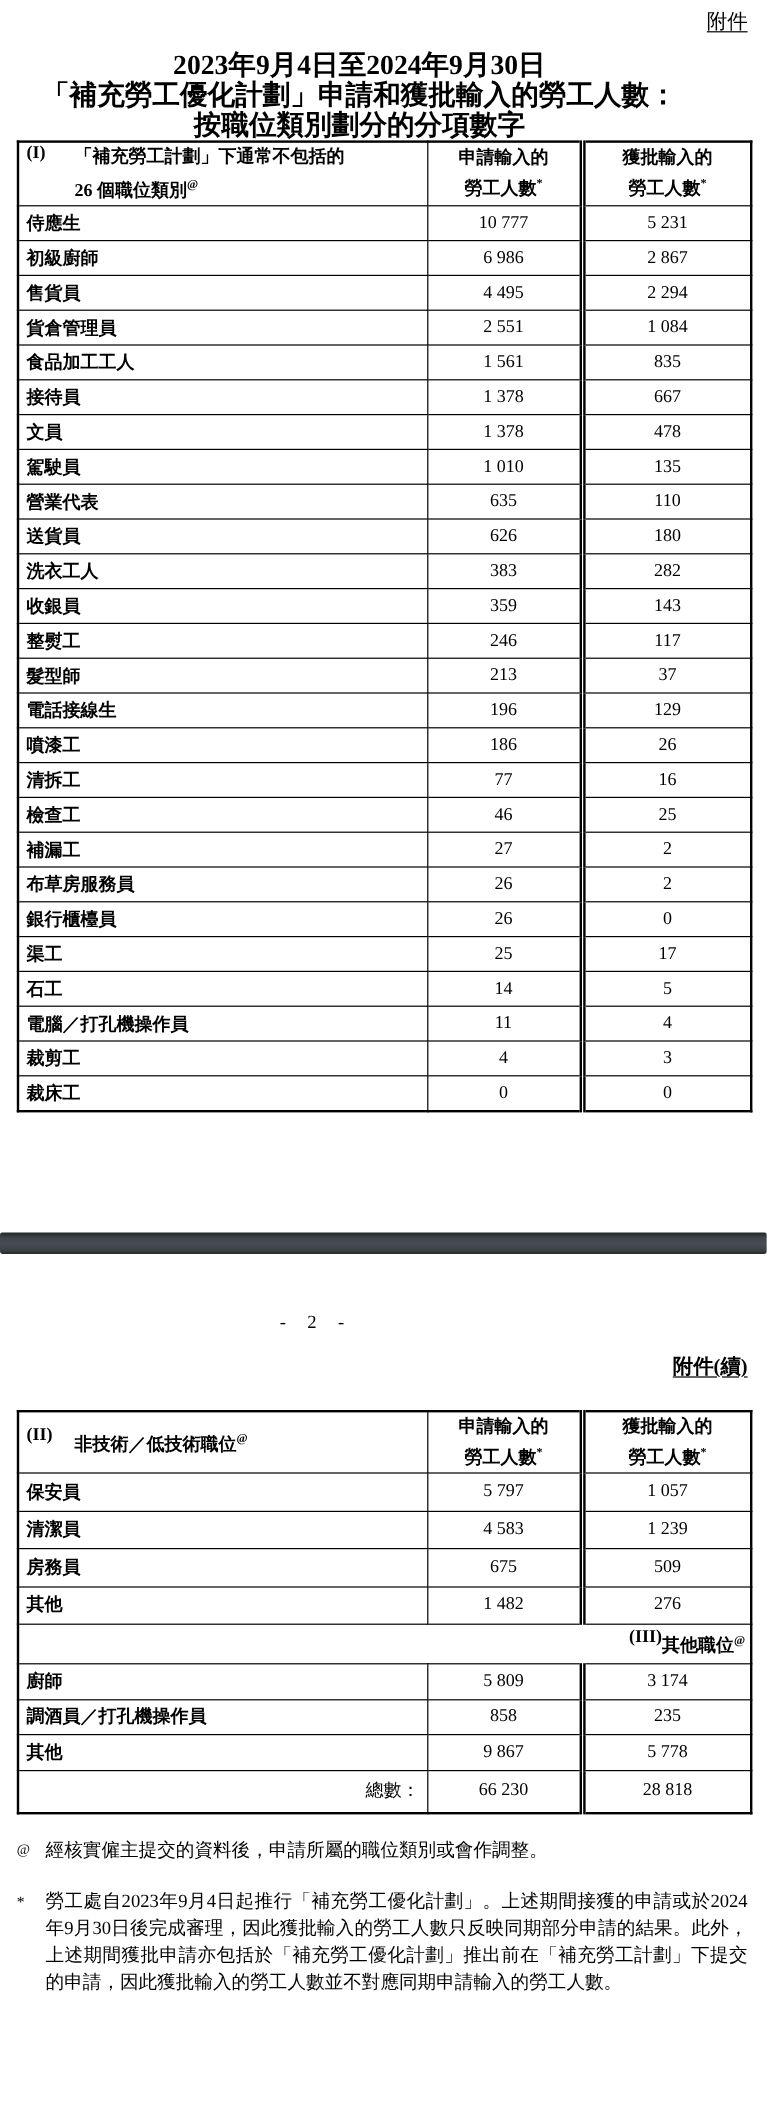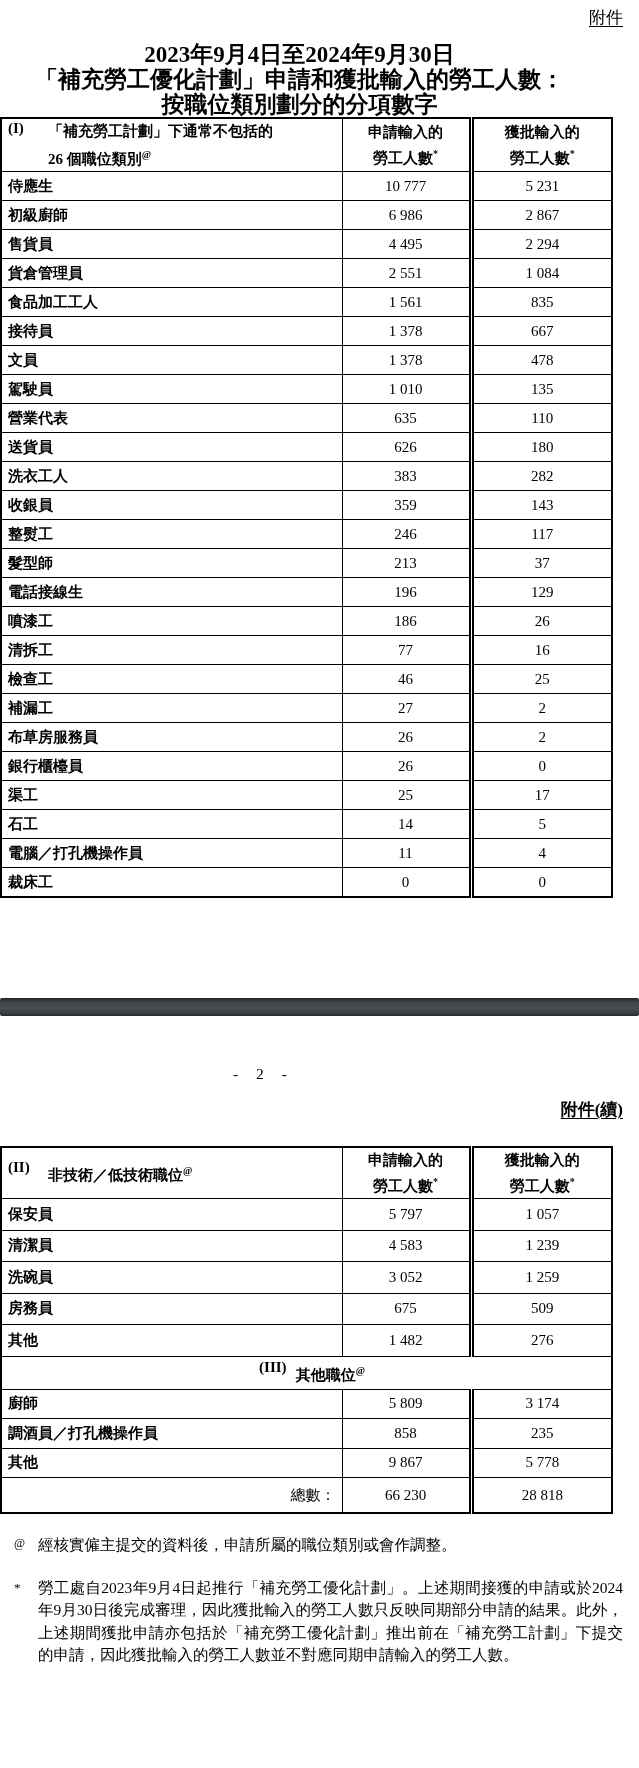--- a/index.html
+++ b/index.html
@@ -28,20 +28,21 @@
     text-align: center;
     font-weight: bold;
     font-size: 23px;
     line-height: 25px;
   }
 
   
   table.t {
     border-collapse: collapse;
     table-layout: fixed;
+    margin-left: 14px;
     width: 611px;
     font-size: 15px;
   }
   table.t { border: 2.5px solid #000; }
   table.t th, table.t td {
     border: 1.6px solid #000;
     padding: 0 6px;
     vertical-align: middle;
   }
   table.t th:nth-child(3), table.t td.dbl { border-left: 5px double #000; }
@@ -59,21 +60,21 @@
   .secno3 { display: inline-block; width: 46px; font-weight: bold; }
   .sectext { display: inline-block; vertical-align: top; font-weight: bold; line-height: 23px; }
   th.hcol { text-align: center; font-weight: bold; line-height: 22px; padding: 4px 2px; }
   sup { font-size: 10px; }
 
   #t1 thead th { height: 52px; }
   #t1 tbody td { height: 28px; }
   #t2 thead th { height: 50px; }
   #t2 tbody.s2 td { height: 30.5px; }
   #t2 tbody.s3 td { height: 28.5px; }
-  #t2 tr.secrow td { height: 26px; text-align: center; padding: 2px 4px 2px 6px; }
+  #t2 tr.secrow td { height: 26px; text-align: right; padding: 2px 4px 2px 6px; }
   #t2 tfoot td { height: 34px; }
 
   td.job { text-align: left; padding-left: 40px; font-weight: bold; }
   td.num { text-align: center; }
   td.totlabel { text-align: right; padding-right: 10px; }
 
   
   .pagebar {
     margin-top: 100px;
     height: 18px;
@@ -255,20 +256,25 @@
           <td class="job">石工</td>
           <td class="num">14</td>
           <td class="num dbl">5</td>
         </tr>
         <tr>
           <td class="job">電腦／打孔機操作員</td>
           <td class="num">11</td>
           <td class="num dbl">4</td>
         </tr>
         <tr>
+          <td class="job">裁剪工</td>
+          <td class="num">4</td>
+          <td class="num dbl">3</td>
+        </tr>
+        <tr>
           <td class="job">裁床工</td>
           <td class="num">0</td>
           <td class="num dbl">0</td>
         </tr>
       </tbody>
   </table>
 
   <div class="pagebar"></div>
 
   <div class="pagenum">- 2 -</div>
@@ -301,25 +307,20 @@
           <td class="job">保安員</td>
           <td class="num">5 797</td>
           <td class="num dbl">1 057</td>
         </tr>
         <tr>
           <td class="job">清潔員</td>
           <td class="num">4 583</td>
           <td class="num dbl">1 239</td>
         </tr>
         <tr>
-          <td class="job">洗碗員</td>
-          <td class="num">3 052</td>
-          <td class="num dbl">1 259</td>
-        </tr>
-        <tr>
           <td class="job">房務員</td>
           <td class="num">675</td>
           <td class="num dbl">509</td>
         </tr>
         <tr>
           <td class="job">其他</td>
           <td class="num">1 482</td>
           <td class="num dbl">276</td>
         </tr>
       </tbody>

